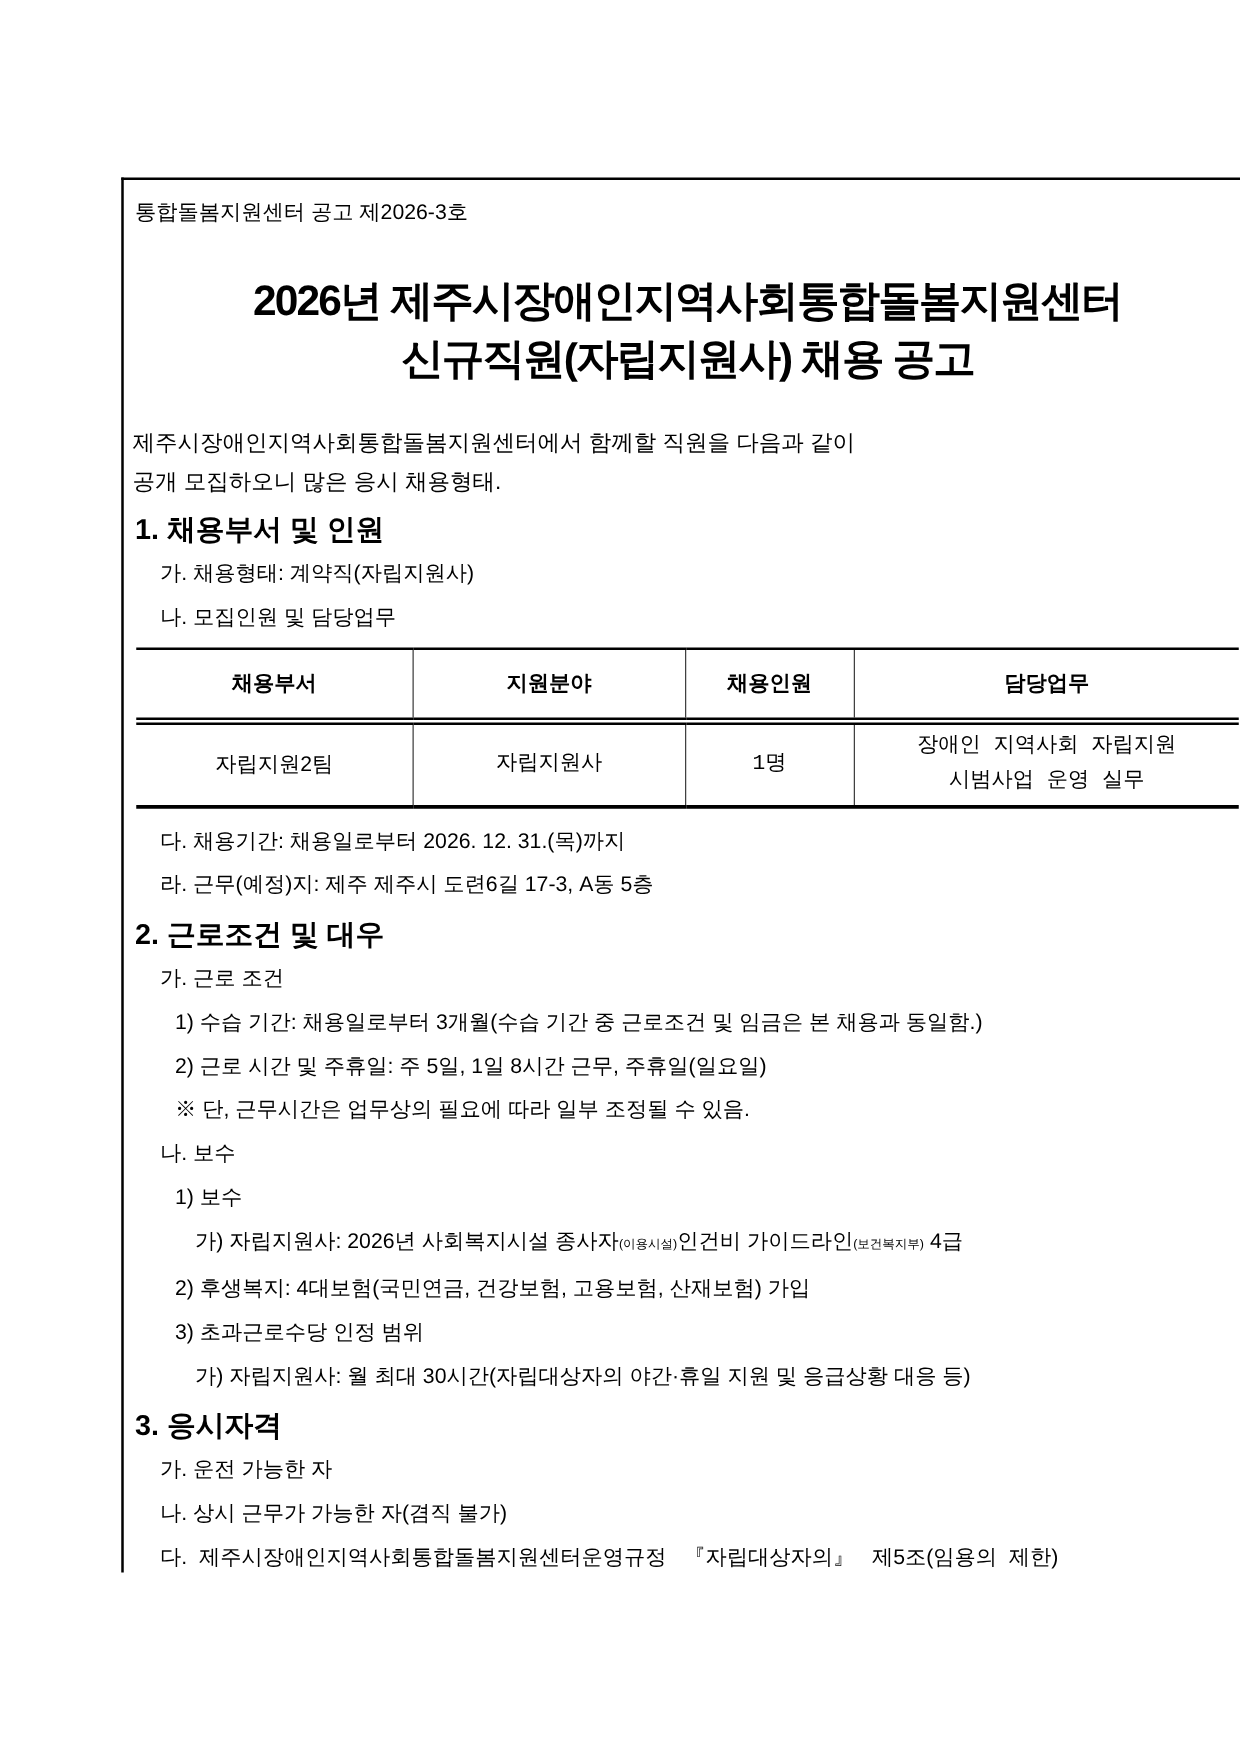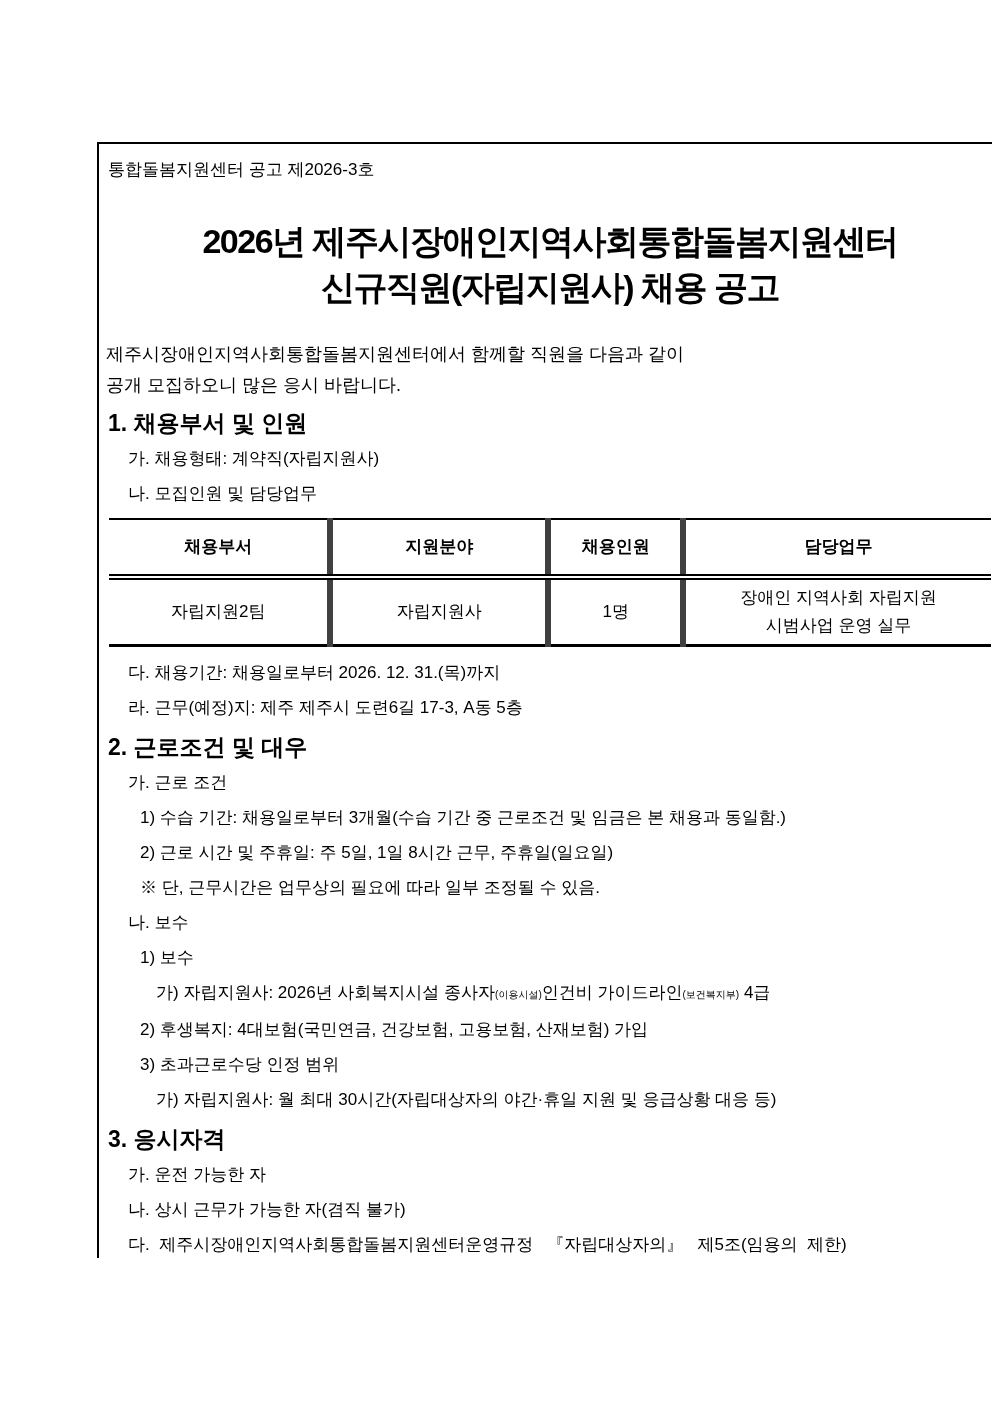--- a/index.html
+++ b/index.html
@@ -83,33 +83,34 @@
     height: 52px;
   }
   .recruit td {
     border-bottom: 3px solid #000000;
     font-size: 17px;
     height: 62px;
     line-height: 28px;
   }
   .recruit th:not(:first-child),
   .recruit td:not(:first-child) {
-    border-left: 6px solid #404040;
+    border-left: 1px solid #404040;
+    font-family: Liberation Mono, monospace;
   }
 </style>
 </head>
 <body>
 
 <div class="frame">
 
   <div class="doc-number">통합돌봄지원센터 공고 제2026-3호</div>
 
   <h1 class="title"><span>2026년 제주시장애인지역사회통합돌봄지원센터</span><br><span>신규직원(자립지원사) 채용 공고</span></h1>
 
-  <p class="intro"><span>제주시장애인지역사회통합돌봄지원센터에서 함께할 직원을 다음과 같이</span><br><span>공개 모집하오니 많은 응시 바랍니다.</span></p>
+  <p class="intro"><span>제주시장애인지역사회통합돌봄지원센터에서 함께할 직원을 다음과 같이</span><br><span>공개 모집하오니 많은 응시 채용형태.</span></p>
 
   <div class="sec-heading">1. 채용부서 및 인원</div>
   <div class="line ind1">가. 채용형태: 계약직(자립지원사)</div>
   <div class="line ind1">나. 모집인원 및 담당업무</div>
 
   <table class="recruit">
     <colgroup>
         <col class="c1">
         <col class="c2">
         <col class="c3">

